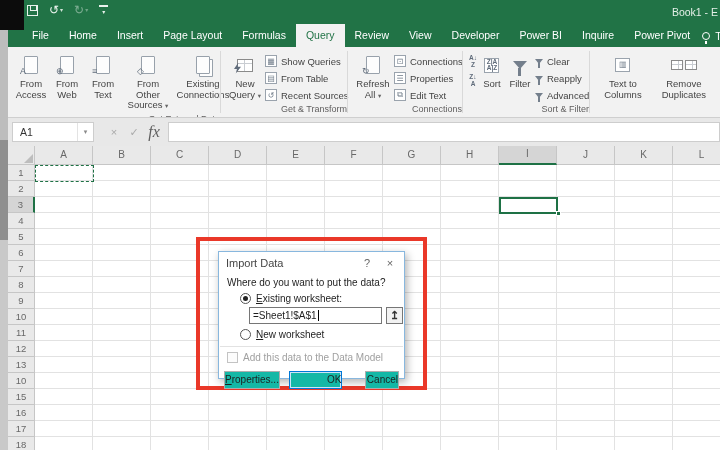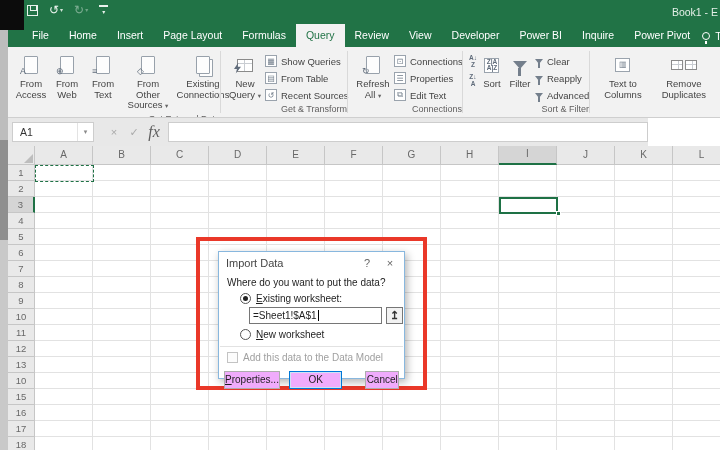--- a/index.html
+++ b/index.html
@@ -46,21 +46,21 @@
   .bolt{position:absolute;left:-4px;bottom:-3px;width:7px;height:11px;background:#5f6b7a;clip-path:polygon(62% 0,0 58%,42% 58%,25% 100%,100% 38%,52% 38%)}
   .si{width:12px;height:12px;border:1px solid #9aa3ad;background:#fff;display:inline-flex;align-items:center;justify-content:center;font-size:8px;color:#6f7b88;flex:0 0 auto}
   .funnel{width:0;height:0;border-left:7px solid transparent;border-right:7px solid transparent;border-top:8px solid #747f8c;position:relative;display:inline-block}
   .funnel::after{content:"";position:absolute;left:-1.5px;top:-1px;width:3px;height:8px;background:#747f8c}
   .funnel.mini{border-left-width:4px;border-right-width:4px;border-top-width:5px}
   .funnel.mini::after{width:2px;height:5px;left:-1px}
   .sortmini{font-size:6.5px;line-height:6.5px;color:#5f6b7a;text-align:center;font-weight:bold}
   .sortbig{width:15px;height:15px;border:1px solid #9aa3ad;background:#fff;font-size:6.5px;font-weight:bold;color:#5f6b7a;display:flex;align-items:center;justify-content:center;line-height:6.5px}
 
   
-  .fbar{position:absolute;left:8px;top:118px;width:640px;height:28px;background:#e8e8e8}
+  .fbar{position:absolute;left:8px;top:118px;width:712px;height:28px;background:#e8e8e8}
   .namebox{position:absolute;left:4px;top:4px;width:82px;height:20px;background:#fff;border:1px solid #cdcdcd;display:flex;align-items:center}
   .namebox .val{flex:1;font-size:10.5px;color:#333;padding-left:7px}
   .namebox .nb-dd{width:16px;text-align:center;font-size:7px;color:#8a8a8a;border-left:1px solid #e3e3e3;line-height:18px}
   .fbtns{position:absolute;left:96px;top:4px;height:20px;display:flex;align-items:center}
   .fbtn{width:20px;text-align:center;font-size:11px;color:#a9a9a9}
   .fbtn.fx{color:#5f5f5f;font-style:italic;font-family:"Liberation Serif",serif;font-size:16px}
   .ffield{position:absolute;left:160px;top:4px;right:0;height:20px;background:#fff;border:1px solid #cdcdcd}
 
   
   .grid{position:absolute;left:8px;top:146px;width:712px;height:304px;background:#fff}
@@ -96,21 +96,21 @@
   .m::first-letter{text-decoration:underline}
   .inputrow{display:flex;align-items:center;margin:3px 0 0 30px}
   .rangeinput{width:133px;height:17px;border:1px solid #767676;font-size:10px;display:flex;align-items:center;padding-left:3px;background:#fff}
   .caret{display:inline-block;width:1px;height:11px;background:#000;margin-left:1px}
   .rangebtn{width:17px;height:17px;border:1px solid #767676;background:#f2f2f2;margin-left:4px;text-align:center;line-height:15px;font-size:11px;color:#333;font-weight:bold}
   .dsep{border-top:1px solid #e2e2e2;margin:6px 1px 0}
   .cbrow{display:flex;align-items:center;gap:5px;margin:5px 0 0 8px}
   .cbox{width:11px;height:11px;border:1px solid #c3c3c3;background:#fcfcfc;flex:0 0 auto}
   .cbrow .lbl{color:#a0a0a0}
   .btnrow{display:flex;align-items:center;margin:8px 5px 0;gap:0}
-  .dbtn{height:18px;background:#f0abfc;border:1px solid #adadad;font-size:10px;color:#1e1e1e;text-align:center;line-height:16px}
+  .dbtn{height:18px;background:#14b8a6;border:1px solid #adadad;font-size:10px;color:#1e1e1e;text-align:right;line-height:16px}
   .dbtn.props{width:62px}
   .dbtn.ok{width:64px;margin-left:9px;border:1px solid #0078d7;box-shadow:inset 0 0 0 1px #cde4f7}
   .dbtn.cancel{width:40px;margin-left:23px}
 
   
   .edge{position:absolute;left:0;top:24px;width:8px;height:426px;background:#c9c9c9}
   .edge .seg1{position:absolute;left:0;top:6px;width:8px;height:110px;background:#bdbdbd}
   .edge .seg2{position:absolute;left:0;top:116px;width:8px;height:100px;background:#8f8f8f}
 </style>
 </head>

